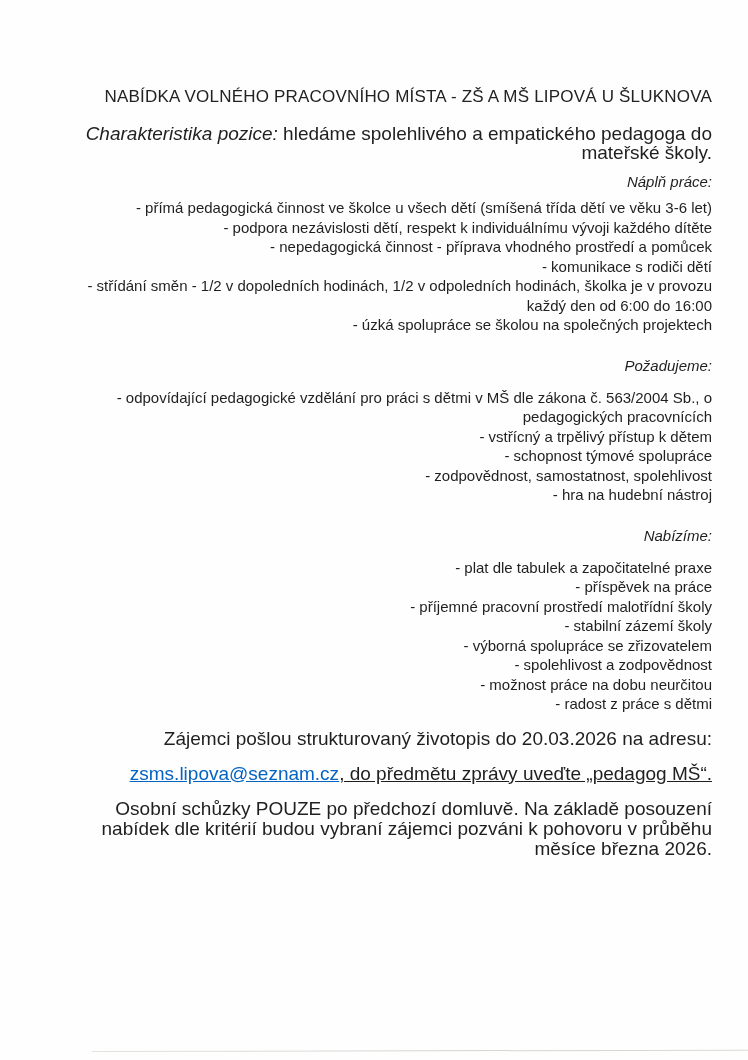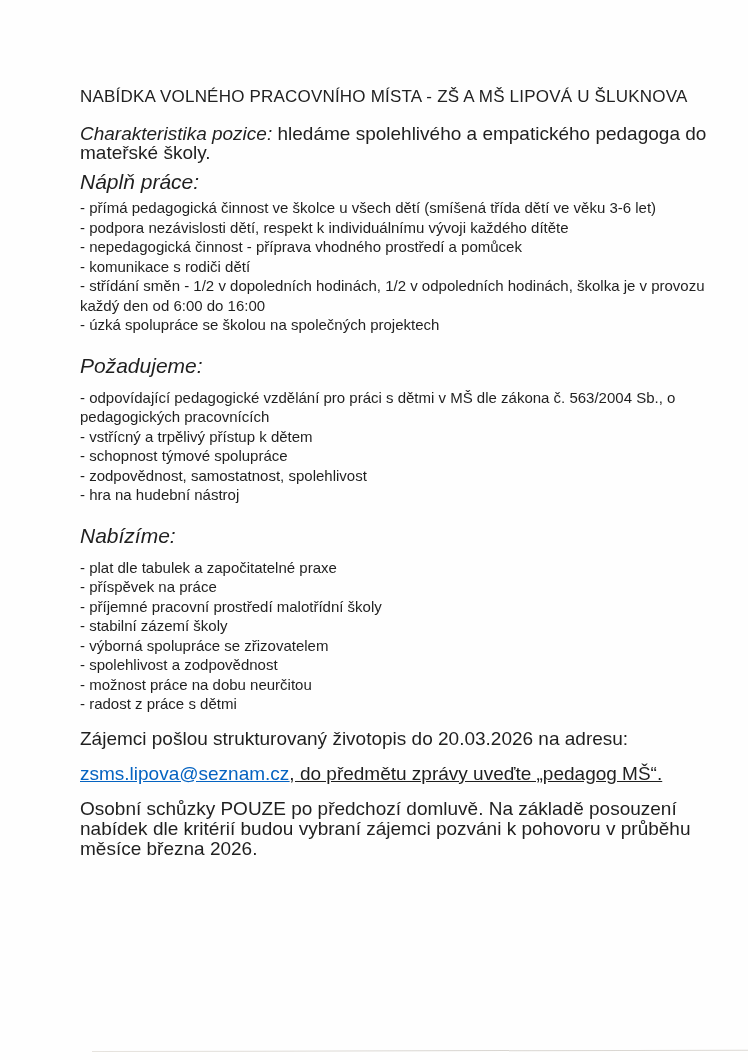--- a/index.html
+++ b/index.html
@@ -8,20 +8,21 @@
     background: #ffffff;
     font-family: "Liberation Sans", sans-serif;
   }
   .page {
     position: relative;
     width: 748px;
     height: 1060px;
     background: #fefefe;
     overflow: hidden;
     color: #1f1f1f;
+    text-align: right;
   }
   .content {
     position: absolute;
     top: 86px;
     left: 80px;
     width: 632px;
   }
   .doc-title {
     font-size: 17px;
     font-weight: 400;
@@ -36,21 +37,21 @@
     line-height: 19px;
     margin: 0 0 11px 0;
   }
   .para {
     font-size: 19px;
     line-height: 19px;
     margin: 16px 0 10px 0;
   }
   .it { font-style: italic; }
   .sec-heading {
-    font-size: 21px;
+    font-size: 15px;
     font-style: italic;
     line-height: 19px;
     margin: 0 0 7px 0;
   }
   .sec-heading.gap-lg { margin-top: 21px; margin-bottom: 13px; }
   .list { margin: 0; }
   .list .li {
     font-size: 15px;
     line-height: 19.5px;
   }

